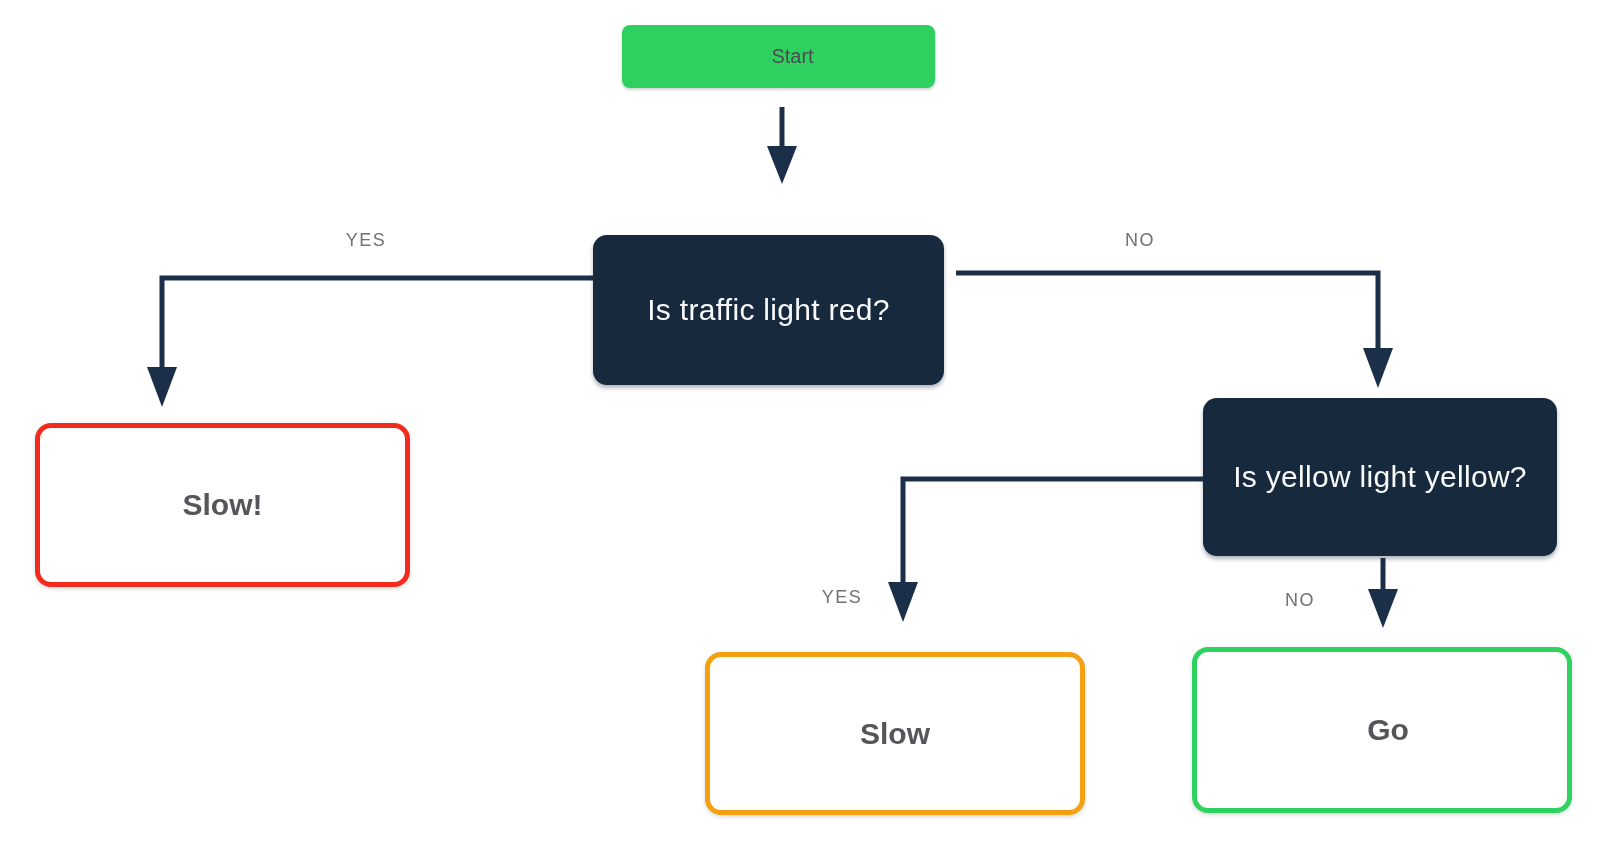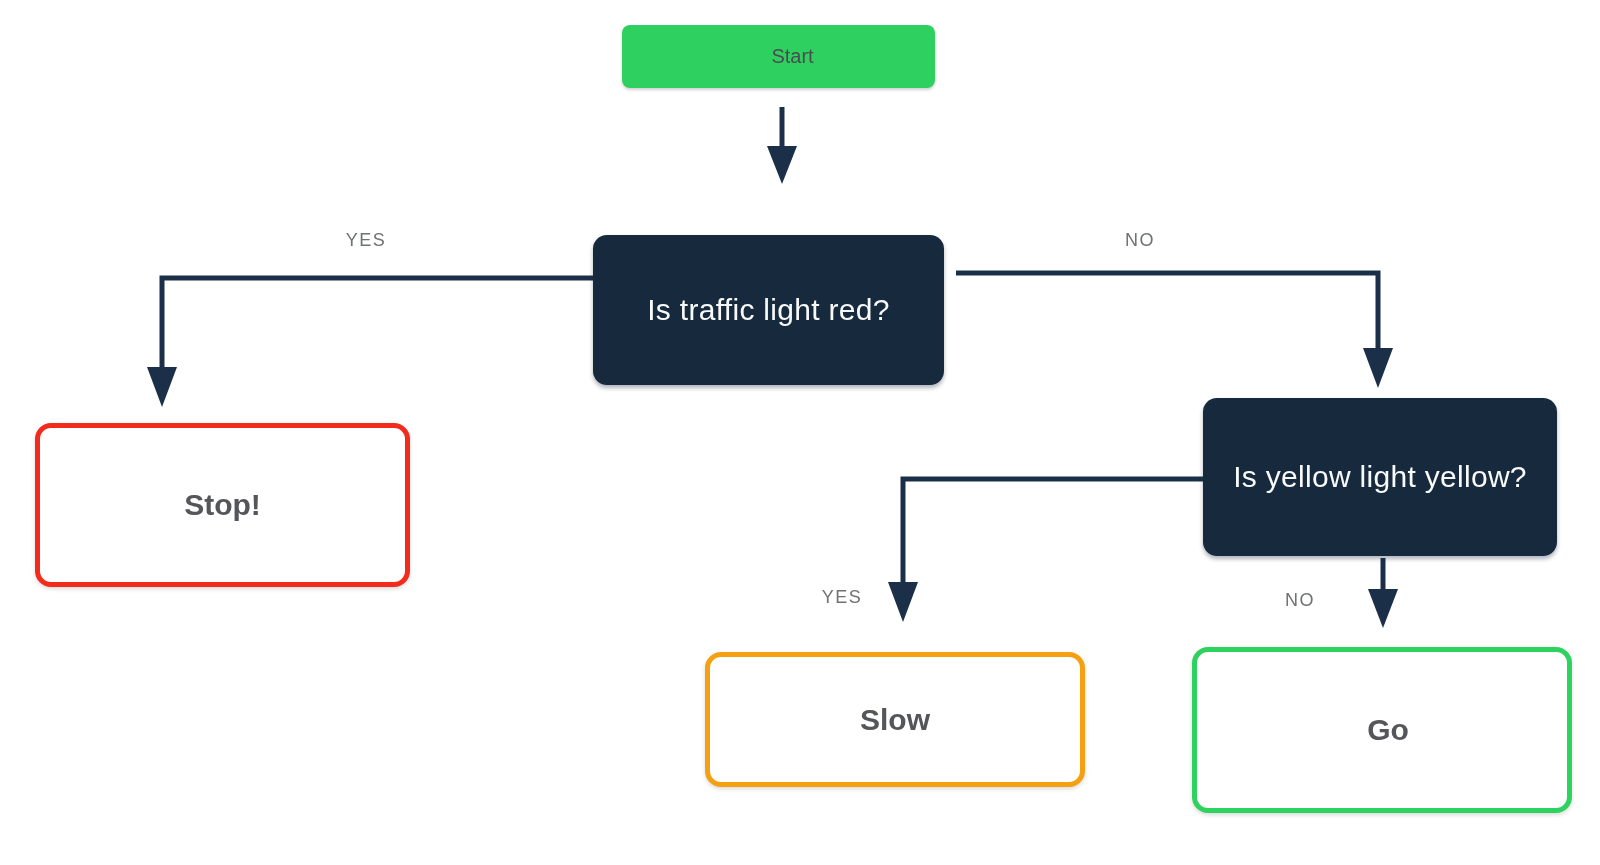--- a/index.html
+++ b/index.html
@@ -64,21 +64,21 @@
   .outcome {
     background: #ffffff;
     border-radius: 16px;
     border: 5px solid #000;
     color: #55565a;
     font-size: 30px;
     font-weight: 700;
     box-shadow: 0 2px 4px rgba(0,0,0,0.15);
   }
   .n-stop { left: 35px;   top: 423px; width: 375px; height: 164px; border-color: #f32b1c; }
-  .n-slow { left: 705px;  top: 652px; width: 380px; height: 135px; border-color: #f4a010; }
+  .n-slow { left: 705px;  top: 652px; width: 380px; height: 163px; border-color: #f4a010; }
   .n-go   { left: 1192px; top: 647px; width: 380px; height: 166px; border-color: #2ed35f; padding-left: 12px; }
   .edge-label {
     position: absolute;
     transform: translate(-50%, -50%);
     color: #6f7173;
     font-size: 18px;
     font-weight: 400;
     letter-spacing: 1.5px;
     white-space: nowrap;
   }
@@ -117,21 +117,21 @@
 
   <div class="node n-start">
     <span>Start</span>
   </div>
 
   <div class="node decision n-q-red">
     <span>Is traffic light red?</span>
   </div>
 
   <div class="node outcome n-stop">
-    <span>Stop!</span>
+    <span>Slow!</span>
   </div>
 
   <div class="node decision n-q-yellow">
     <span>Is yellow light yellow?</span>
   </div>
 
   <div class="node outcome n-slow">
     <span>Slow</span>
   </div>
 

